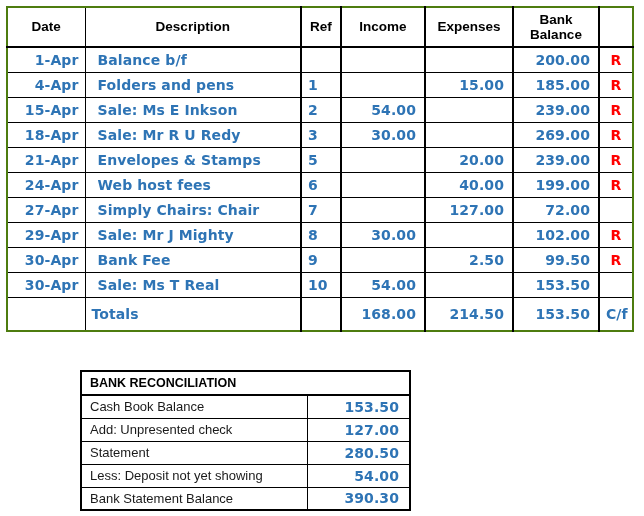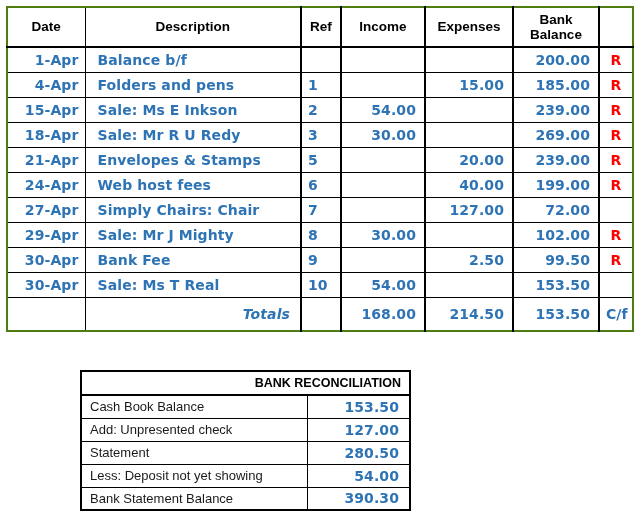--- a/index.html
+++ b/index.html
@@ -75,23 +75,21 @@
   .hw-ref    { text-align: left; padding-left: 6px !important; }
   .hw-num    { text-align: right; padding-right: 8px !important; }
   .hw-rec    { text-align: center; color: #FF0000; font-weight: bold; }
   .hw-cf     { text-align: center; color: #2E74B5; font-weight: bold; }
 
   tr.totals-row td {
     height: 34px !important;
     border-top: 1px solid #000000;
   }
   tr.totals-row td.totals-label {
-    text-align: right;
     padding-right: 10px !important;
-    font-style: italic;
   }
 
   
   #recon-wrap {
     position: absolute;
     left: 80px;
     top: 370px;
     width: 331px;
   }
   table.recon {
@@ -104,21 +102,21 @@
     border: 1px solid #000000;
     box-sizing: border-box;
     height: 23px;
     padding: 0 8px;
     vertical-align: middle;
   }
   table.recon th.recon-title {
     font-size: 12.5px;
     font-weight: bold;
     color: #000000;
-    text-align: right;
+    text-align: left;
     height: 24px;
     border-bottom: 2px solid #000000;
   }
   .recon-label {
     width: 226px;
     font-size: 13px;
     color: #1a1a1a;
     font-weight: normal;
   }
   .recon-value {

